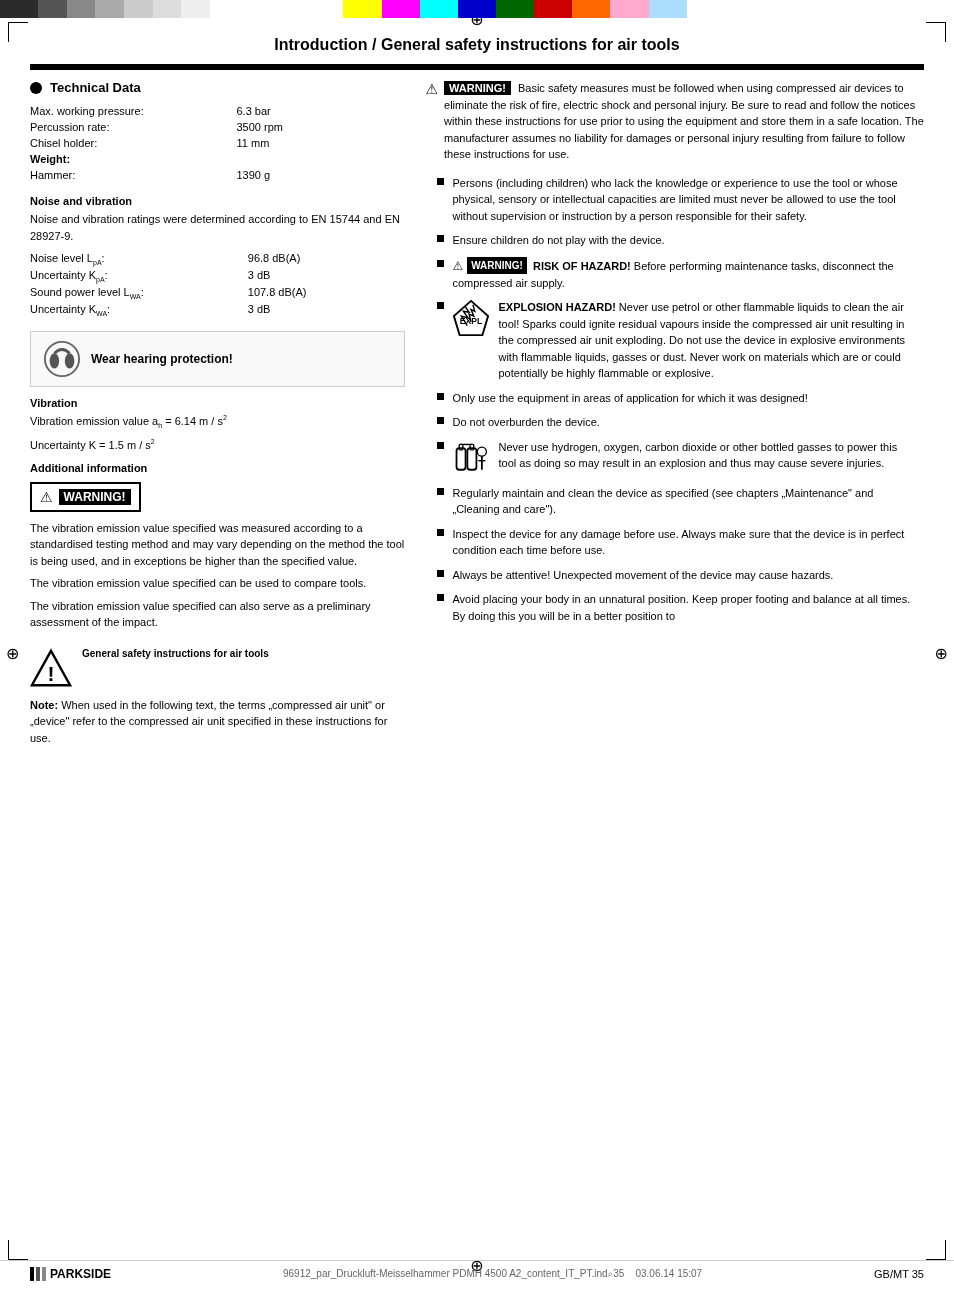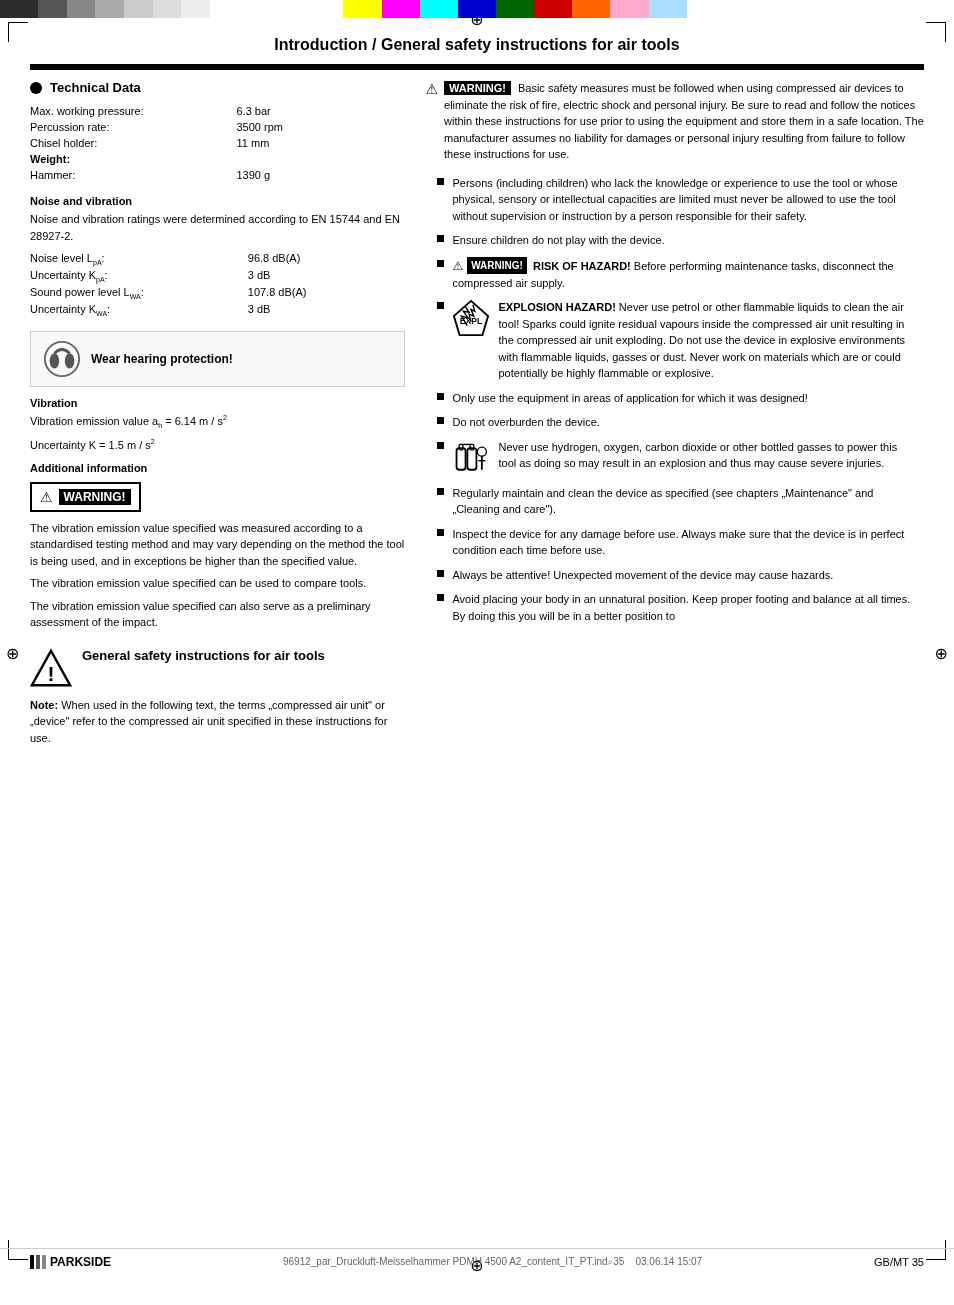--- a/index.html
+++ b/index.html
@@ -157,21 +157,21 @@
       gap: 10px;
       margin: 16px 0 8px 0;
     }
     .safety-icon {
       width: 42px;
       height: 42px;
       flex-shrink: 0;
     }
     .safety-title {
       font-weight: bold;
-      font-size: 13px;
+      font-size: 10px;
       line-height: 1.4;
     }
 
     
     .warning-full-box {
       display: flex;
       align-items: flex-start;
       gap: 6px;
       margin-bottom: 10px;
     }
@@ -225,21 +225,21 @@
     }
     .gas-icon {
       width: 38px;
       height: 38px;
       flex-shrink: 0;
     }
 
     
     .page-footer {
       position: absolute;
-      bottom: 36px;
+      bottom: 24px;
       left: 0;
       right: 0;
       display: flex;
       align-items: center;
       justify-content: space-between;
       padding: 0 30px;
       border-top: 1px solid #ccc;
       padding-top: 6px;
       font-size: 10px;
     }
@@ -386,21 +386,21 @@
         <td></td>
       </tr>
       <tr>
         <td>Hammer:</td>
         <td>1390 g</td>
       </tr>
     </tbody>
       </table>
 
     <div class="subsection-title">Noise and vibration</div>
-    <p class="body-text">Noise and vibration ratings were determined according to EN 15744 and EN 28927-2.</p>
+    <p class="body-text">Noise and vibration ratings were determined according to EN 15744 and EN 28927-9.</p>
 
     <table class="noise-table">
       <tbody>
           <tr>
         <td>Noise level L<sub>pA</sub>:</td>
         <td>96.8 dB(A)</td>
       </tr>
       <tr>
         <td>Uncertainty K<sub>pA</sub>:</td>
         <td>3 dB</td>

